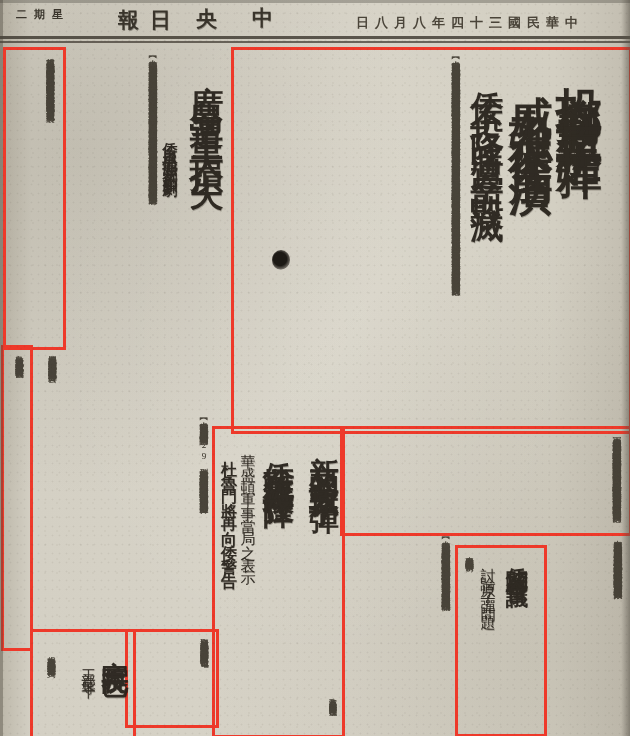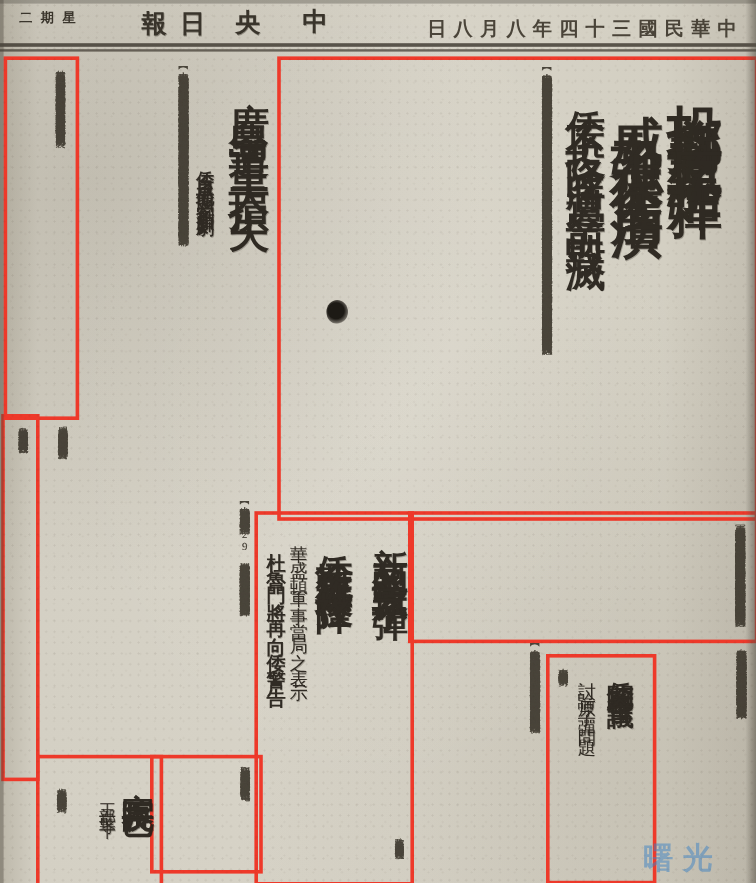--- a/index.html
+++ b/index.html
@@ -38,21 +38,21 @@
 </head>
 <body>
 
 <div id="page">
 
   <span class="mast" style="left:118px;top:6px;">報</span>
   <span class="mast" style="left:150px;top:6px;">日</span>
   <span class="mast" style="left:196px;top:5px;">央</span>
   <span class="mast" style="left:252px;top:4px;">中</span>
   <span style="position:absolute;left:16px;top:7px;font-size:11px;letter-spacing:7px;color:#3a352c;font-weight:bold;">二期星</span>
-  <span style="position:absolute;left:356px;top:14px;font-size:16px;letter-spacing:6px;color:#4a4439;font-weight:bold;">日八月八年四十三國民華中</span>
+  <span style="position:absolute;left:356px;top:14px;font-size:13px;letter-spacing:6px;color:#4a4439;font-weight:bold;">日八月八年四十三國民華中</span>
   <div class="rule" style="top:36px;height:3px;opacity:.8;"></div>
   <div class="rule" style="top:41px;height:1.5px;opacity:.7;"></div>
 
   <div class="rbox" style="left:231px;top:47px;width:395px;height:381px;"></div>
   <div class="rbox" style="left:3px;top:47px;width:57px;height:297px;"></div>
   <div class="rbox" style="left:1px;top:345px;width:26px;height:300px;"></div>
   <div class="rbox" style="left:212px;top:426px;width:127px;height:306px;"></div>
   <div class="rbox" style="left:340px;top:426px;width:286px;height:104px;"></div>
   <div class="rbox" style="left:455px;top:545px;width:86px;height:186px;"></div>
   <div class="rbox" style="left:30px;top:629px;width:100px;height:110px;"></div>
@@ -85,21 +85,20 @@
   <div class="vtx head" style="left:502px;top:551px;height:154px;font-size:22px;letter-spacing:3px;">倭閣舉行會議</div>
   <div class="vtx head" style="left:478px;top:556px;height:162px;font-size:15px;letter-spacing:8px;font-weight:normal;">討論原子彈問題</div>
   <div class="vtx body-sm" style="left:459px;top:550px;width:16px;height:178px;">東京七日同盟社電倭閣情勢緊張</div>
 
   <div class="vtx body-sm" style="left:129px;top:632px;width:81px;height:87px;">攝取照片以覘其實際威力廣島全市十餘萬人口恐已傷亡大半詳情尚待證實云【中央社舊金山七日電】</div>
 
   <div class="vtx head" style="left:97px;top:639px;height:100px;font-size:27px;letter-spacing:4px;">宋院長已</div>
   <div class="vtx head" style="left:79px;top:658px;height:80px;font-size:14px;letter-spacing:4px;font-weight:normal;">王部長等十</div>
   <div class="vtx body-sm" style="left:35px;top:650px;width:22px;height:86px;">本報重慶七日專電宋院長已於昨日飛返重慶王部長等十日可到</div>
 
-  <div style="position:absolute;left:536px;top:698px;font-size:25px;letter-spacing:8px;color:rgba(60,130,195,.5);font-weight:bold;">曙光</div>
 
   <div class="blob" style="left:272px;top:250px;width:18px;height:20px;background:radial-gradient(circle at 45% 45%, #1d1a15 0 45%, rgba(30,25,20,.55) 68%, transparent 75%);"></div>
   <div class="edge" style="right:0;top:0;width:9px;height:736px;background:linear-gradient(90deg, transparent, rgba(85,80,70,.55));"></div>
   <div class="edge" style="left:0;top:0;width:3px;height:736px;background:rgba(75,70,60,.4);"></div>
   <div class="edge" style="left:0;top:0;width:630px;height:3px;background:rgba(70,65,58,.35);"></div>
 
   <div id="texture"></div>
 </div>
 
 </body></html>

